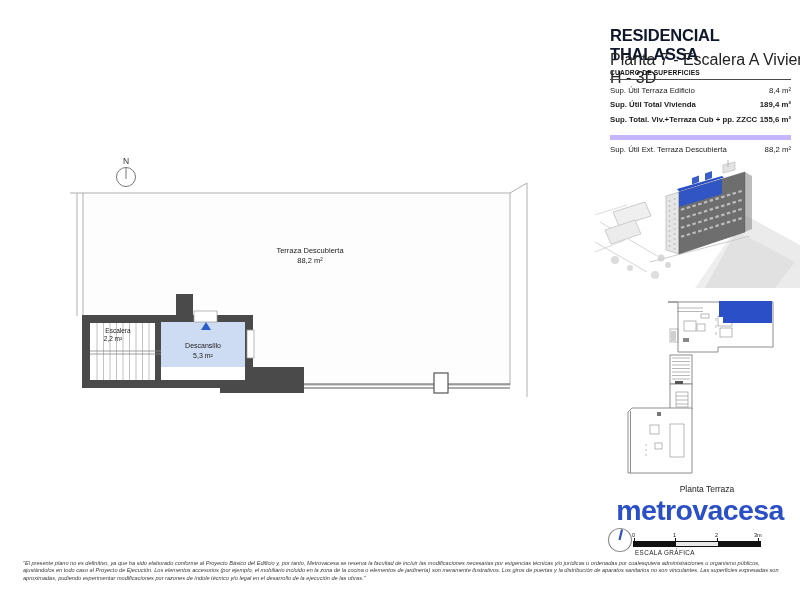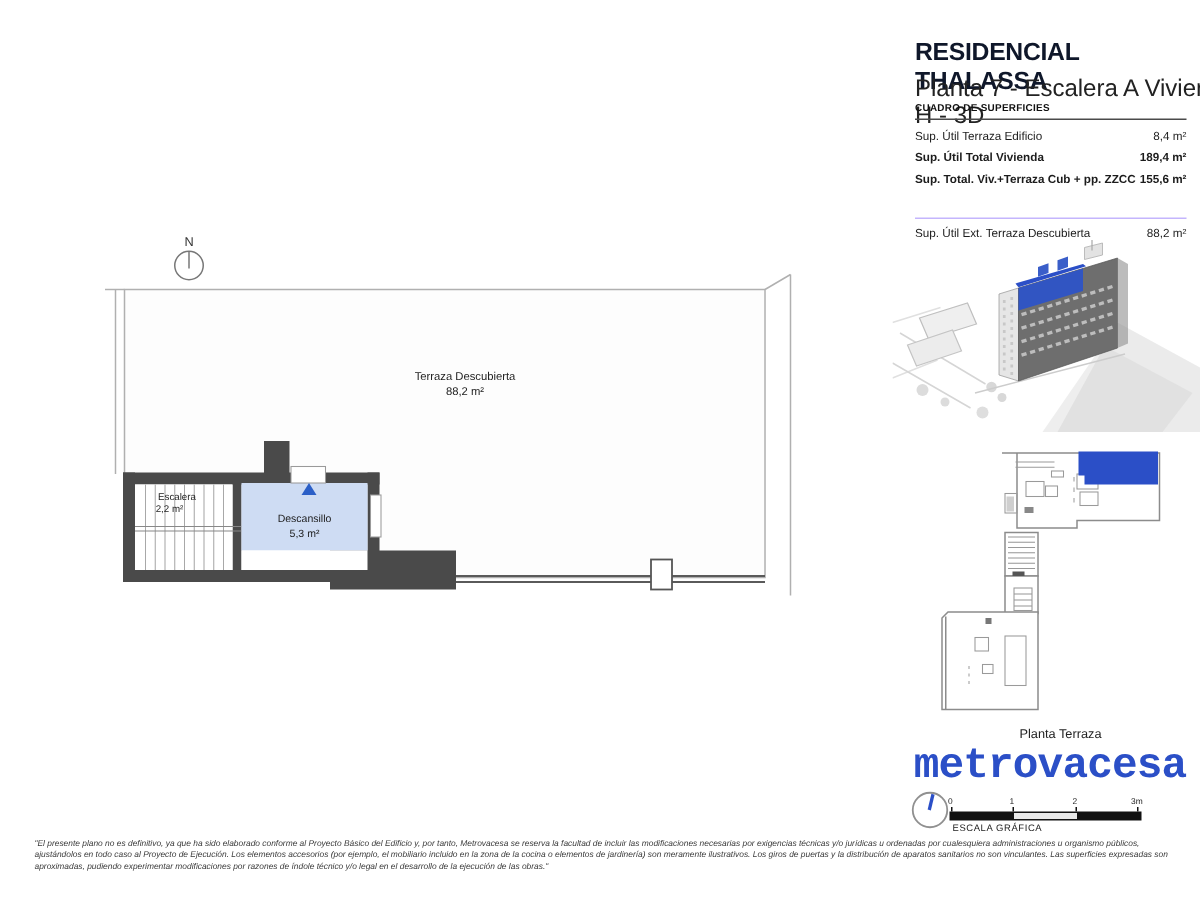--- a/index.html
+++ b/index.html
@@ -11,28 +11,28 @@
   .title{left:610px;top:26px;width:190px;font-size:16.5px;font-weight:bold;color:#0f172a;letter-spacing:-0.2px;}
   .subtitle{left:610px;top:51px;width:226px;font-size:16px;color:#222;}
 
   
   .surfaces{left:610px;top:69px;width:181px;}
   .s-head{font-size:6.6px;font-weight:bold;letter-spacing:.2px;color:#111;
           border-bottom:1px solid #4a4a4a;padding-bottom:3px;margin-bottom:3px;}
   .s-row{display:flex;justify-content:space-between;font-size:7.8px;color:#1c1c1c;padding:2.8px 0;}
   .s-row .val{text-align:right;}
   .s-row.bold{font-weight:bold;}
-  .s-footer{border-top:1px solid #c4b5fd;margin-top:18px;padding-top:5px;align-items:flex-end;}
+  .s-footer{border-top:5px solid #c4b5fd;margin-top:8px;padding-top:5px;align-items:flex-end;}
 
   
   .keyplan-caption{left:618px;top:484px;width:178px;text-align:center;font-size:8.5px;color:#222;}
 
   
   .logo{left:600px;top:494px;width:200px;text-align:center;font-size:28.5px;font-weight:bold;
-        letter-spacing:-0.6px;color:#2b4fc7;font-family:Liberation Mono, monospace;}
+        letter-spacing:-0.6px;color:#2b4fc7;}
 
   
   .scalebar{left:633px;top:532px;width:140px;height:26px;font-size:5.6px;color:#222;}
   .sb-label{position:absolute;top:0;}
   .sb-tick{position:absolute;top:6px;width:1px;height:3px;background:#111;}
   .sb-bar{position:absolute;top:9px;left:0;width:126px;height:3.5px;border:0.5px solid #111;display:flex;}
   .sb-seg{height:100%;}
   .sb-caption{position:absolute;top:17px;left:2px;font-size:6.3px;letter-spacing:.4px;color:#222;}
 
   

